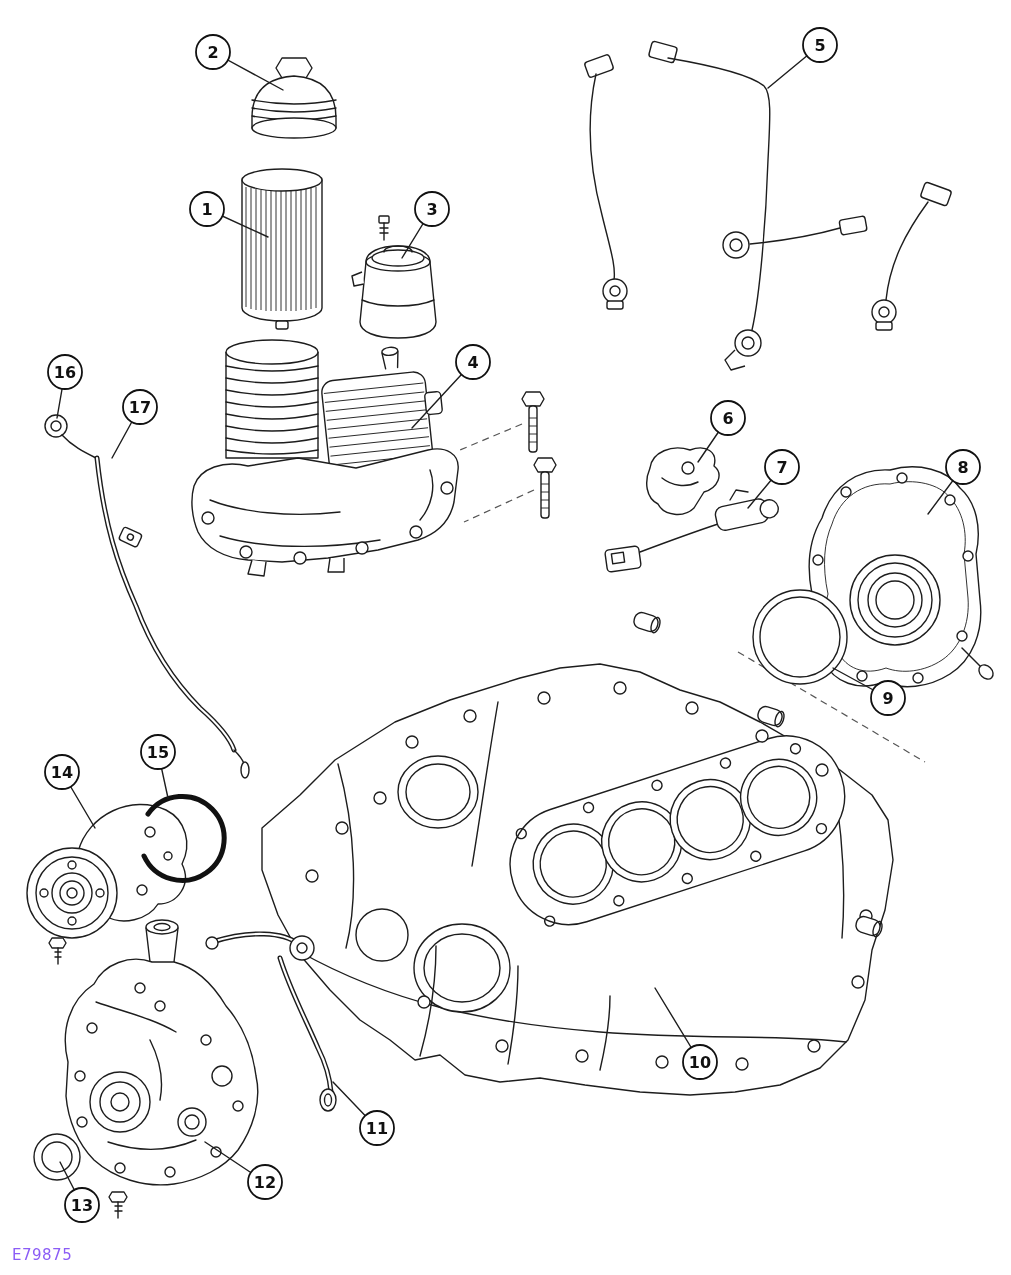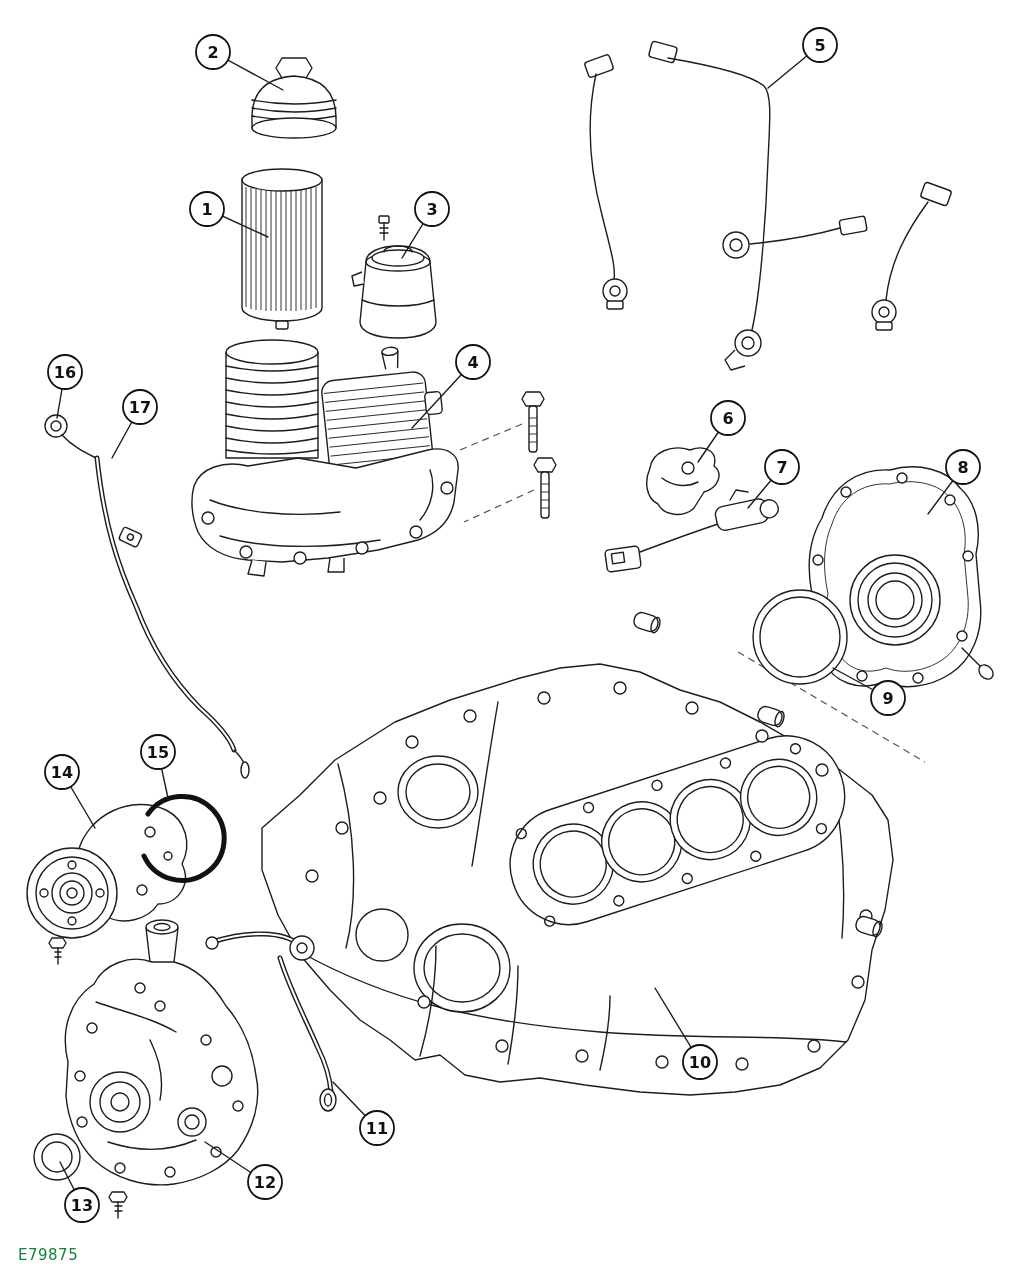--- a/index.html
+++ b/index.html
@@ -8,21 +8,21 @@
   svg{display:block;}
   .s{stroke:#1d1d1d;stroke-width:1.4;fill:none;stroke-linecap:round;stroke-linejoin:round;}
   .sf{stroke:#1d1d1d;stroke-width:1.4;fill:#fff;stroke-linejoin:round;}
   .thin{stroke:#1d1d1d;stroke-width:0.9;fill:none;}
   .dash{stroke:#555;stroke-width:1.2;fill:none;stroke-dasharray:7 5;}
   .dbl{stroke:#1d1d1d;stroke-width:5;fill:none;stroke-linecap:round;}
   .dblw{stroke:#fff;stroke-width:2.2;fill:none;stroke-linecap:round;}
   .ring{stroke:#111;stroke-width:5;fill:none;stroke-linecap:round;}
   .callout-circle{fill:#fff;stroke:#111;stroke-width:1.8;}
   .callout-text{font:bold 16px "DejaVu Sans",sans-serif;fill:#111;}
-  #figure-code{position:absolute;left:18px;top:1246px;color:#15803d;font-size:15px;letter-spacing:0.5px;}
+  #figure-code{position:absolute;left:12px;top:1246px;color:#8b5cf6;font-size:15px;letter-spacing:0.5px;}
 </style>
 </head>
 <body>
 
 <div id="stage">
 <svg id="diagram" width="1011" height="1275" viewBox="0 0 1011 1275">
 
   <g>
     <path class="sf" d="M262,828 L300,795 L335,760 L395,722 L450,700 L520,678 L560,668 L600,664 L640,672 L680,690 L720,702 L760,722 L800,745 L840,770 L872,795 L888,820 L893,860 L885,910 L872,950 L865,1000 L848,1040 L820,1068 L780,1085 L735,1092 L690,1095 L640,1092 L585,1085 L540,1078 L500,1082 L465,1075 L440,1055 L415,1060 L390,1040 L360,1020 L330,990 L300,955 L278,915 L262,870 Z"></path>
     <path class="s" d="M338,764 C356,830 358,900 346,948 M498,702 C488,760 480,818 472,866 M832,772 C842,828 846,888 842,938 M300,952 C390,1002 480,1022 600,1032 C700,1040 780,1034 846,1042"></path>

